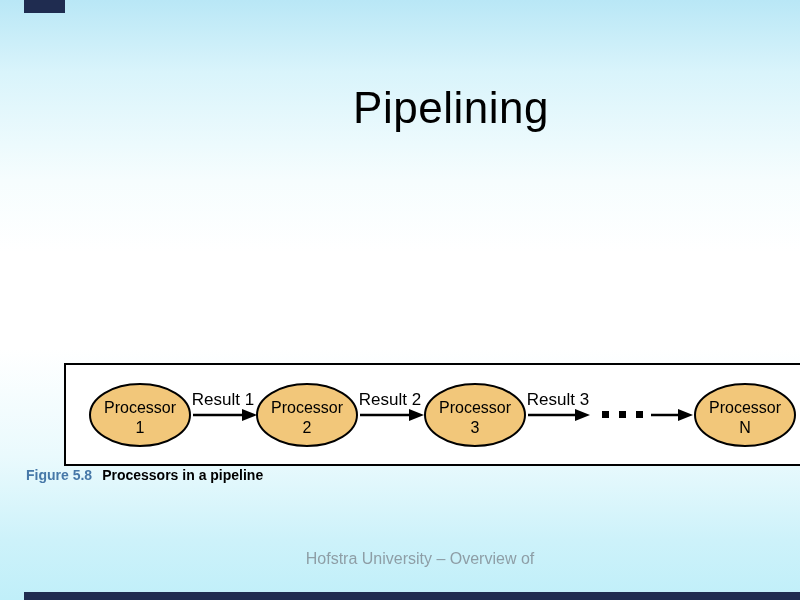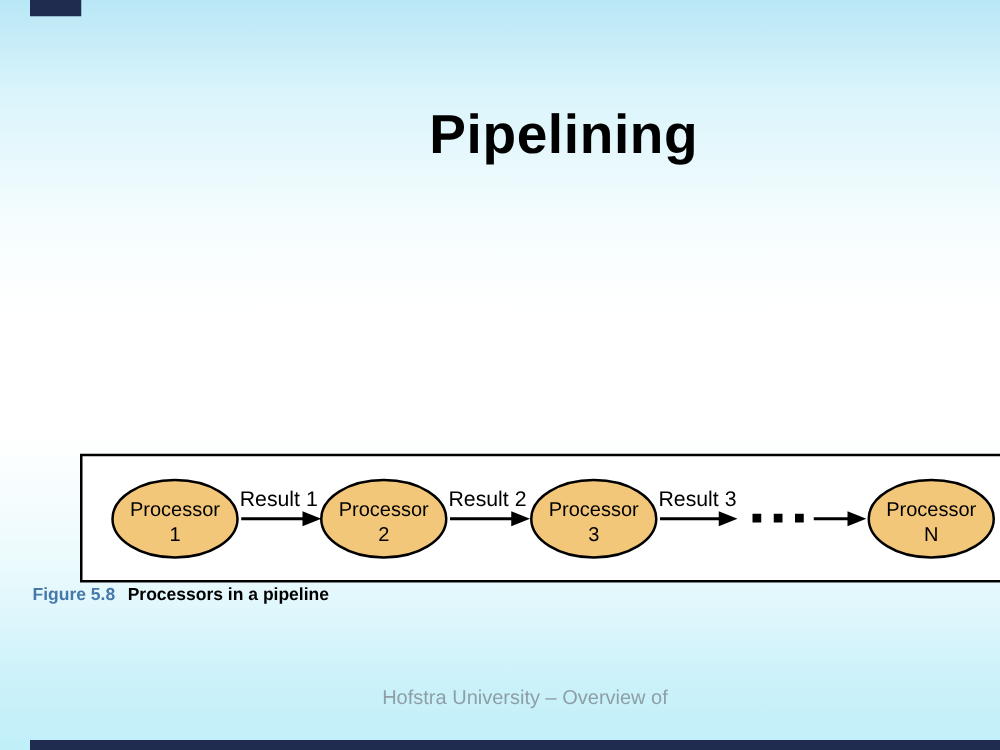--- a/index.html
+++ b/index.html
@@ -5,21 +5,21 @@
   html,body{margin:0;padding:0;}
   body{width:800px;height:600px;overflow:hidden;
        font-family:"Liberation Sans",sans-serif;}
   .slide{position:relative;width:800px;height:600px;
     background:linear-gradient(180deg,#b9e7f6 0%,#d9f4fb 12%,#f6fdfe 30%,
                #ffffff 42%,#ffffff 58%,#eafafd 76%,#cdf2fa 90%,#c0eff9 100%);}
   .accent-bar{position:absolute;background:var(--accent-bar,#1f2c50);}
   .bar-top{left:24px;top:0;width:41px;height:13px;}
   .bar-bottom{left:24px;top:592px;width:776px;height:8px;}
   .title{position:absolute;left:102px;right:0;top:54px;text-align:center;
-    font-size:44px;font-weight:700;color:#000;letter-spacing:0.5px;}
+    font-size:44px;font-weight:400;color:#000;letter-spacing:0.5px;}
   .bullet-row{position:absolute;left:38px;top:148px;width:700px;}
   .bullet-dot{position:absolute;left:0;top:19px;width:9px;height:9px;border-radius:50%;
     background:radial-gradient(circle at 35% 30%,#cfe6ff 0%,#5a8fd0 45%,#1c4a8c 85%);}
   .bullet-text{margin-left:36px;width:668px;font-size:33px;line-height:37px;color:#000;}
   .figure-box{position:absolute;left:22px;top:363px;width:751px;height:99px;
     background:#fff;border:2px solid #000;margin-left:42px;}
   .figure-box svg{display:block;}
   .node{fill:var(--node-fill,#f2c77a);stroke:#000;stroke-width:2;}
   .node-label{font-family:"Liberation Sans",sans-serif;font-size:16px;fill:#000;}
   .arrow-line{stroke:#000;stroke-width:2.5;}

